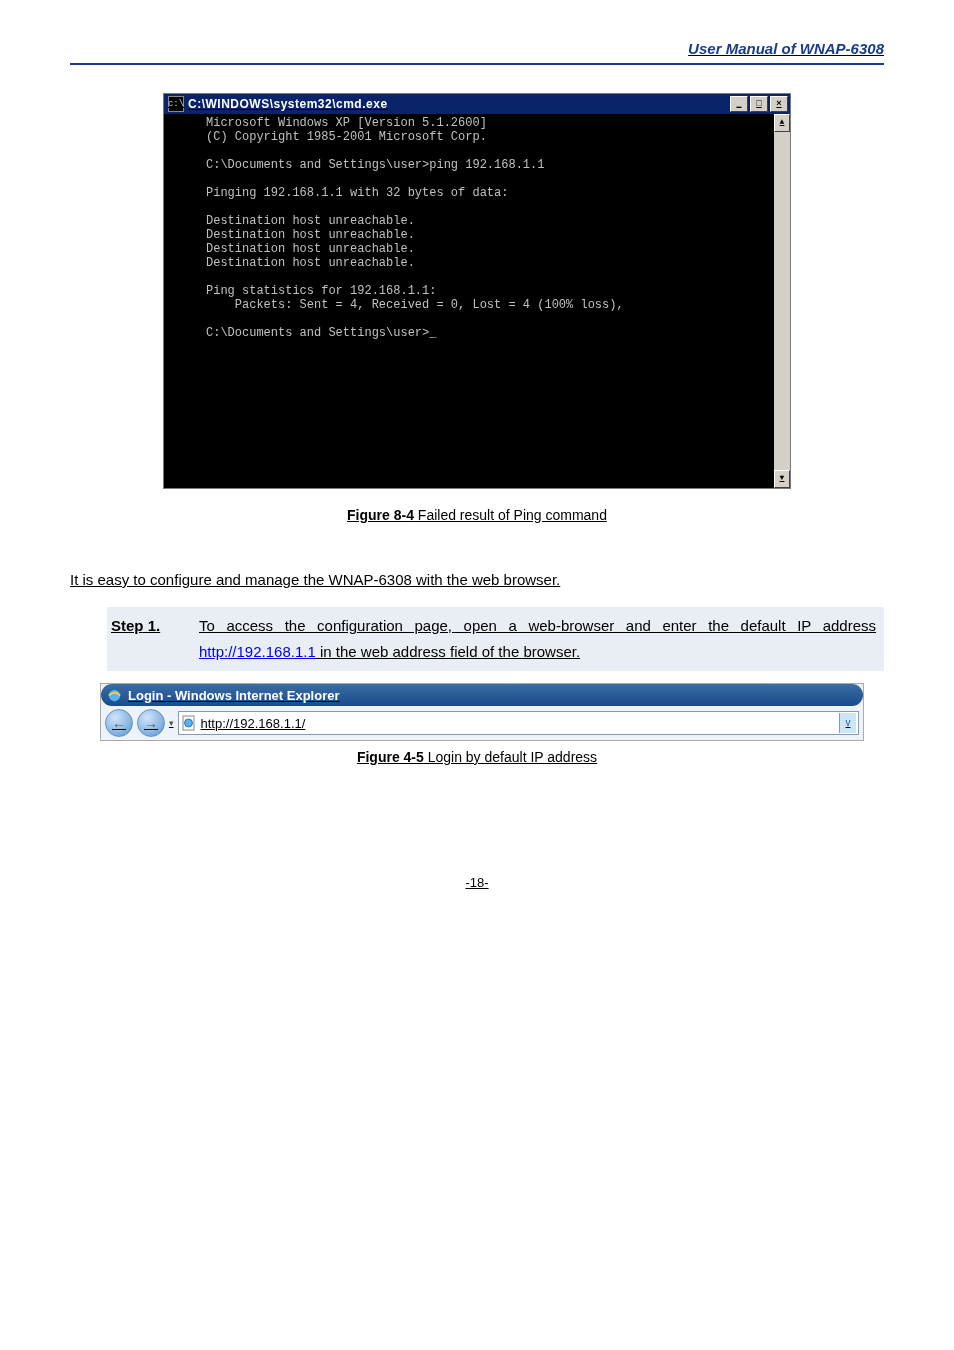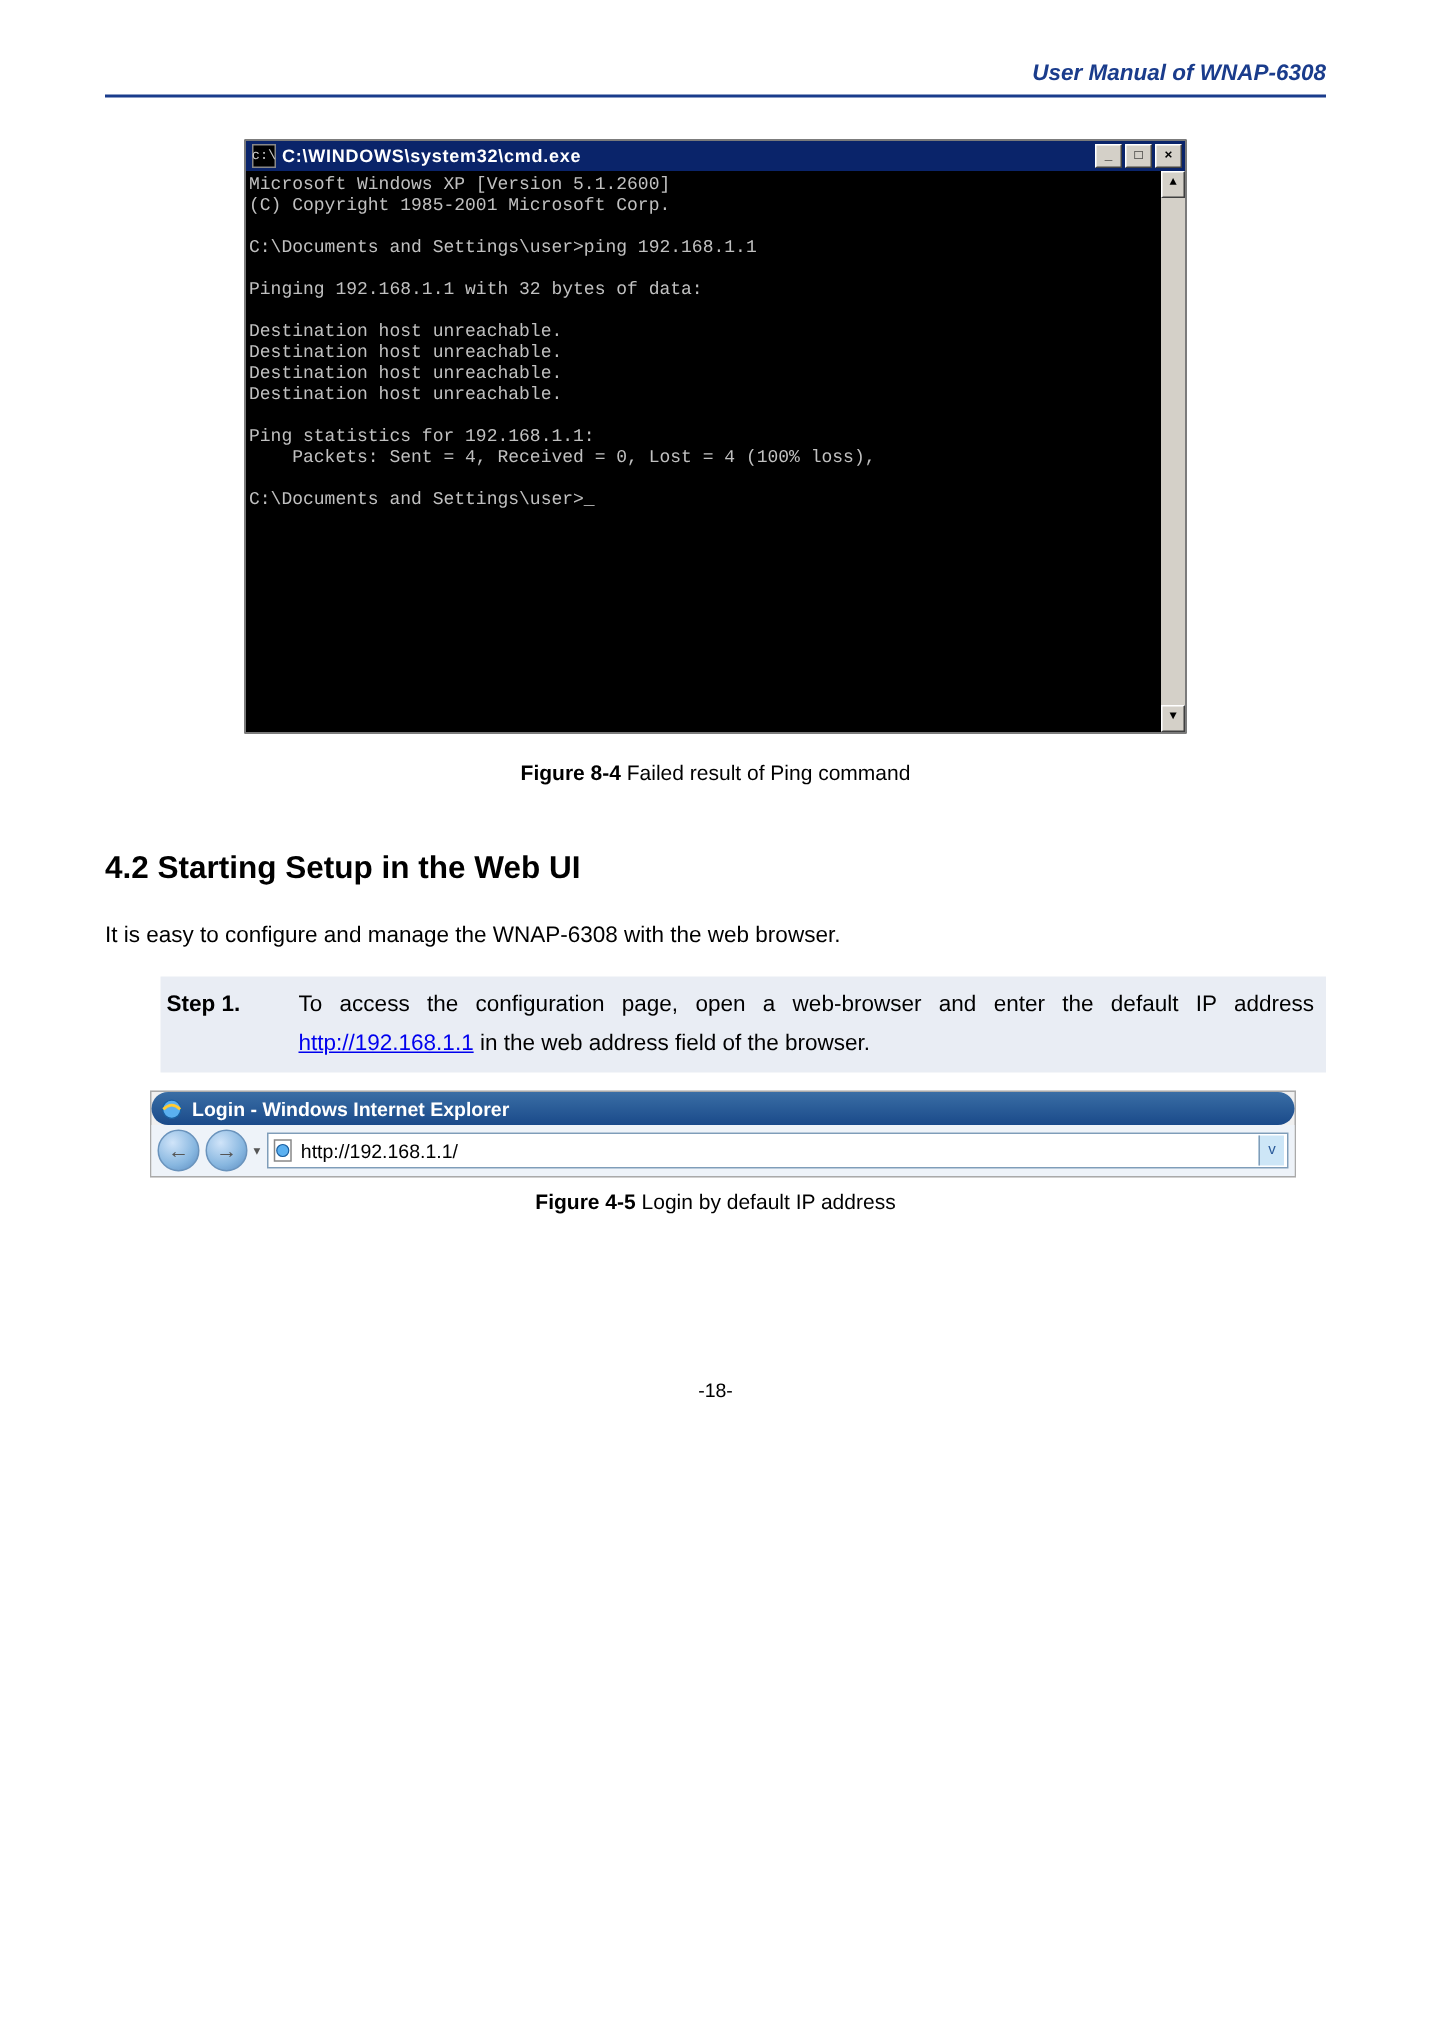--- a/index.html
+++ b/index.html
@@ -7,20 +7,21 @@
     margin: 0;
     padding: 0;
     background: #fff;
     color: #000;
   }
   .page {
     width: 954px;
     margin: 0 auto;
     box-sizing: border-box;
     padding: 40px 70px 0 70px;
+    text-decoration: underline;
   }
   .header-bar {
     text-align: right;
     font-style: italic;
     font-weight: bold;
     color: #1a3c8c;
     font-size: 15px;
     border-bottom: 2.5px solid #1a3c8c;
     padding-bottom: 6px;
     margin-bottom: 28px;
@@ -82,20 +83,21 @@
   }
   .cmd-body {
     flex: 1;
     background: #000;
     color: #c0c0c0;
     padding: 2px 2px 2px 2px;
     height: 370px;
     white-space: pre;
     overflow: hidden;
     line-height: 14px;
+    margin-left: 40px;
   }
   .cmd-scroll {
     width: 16px;
     background: #d4d0c8;
     display: flex;
     flex-direction: column;
   }
   .cmd-scroll .sb-btn {
     height: 16px;
     background: #d4d0c8;
@@ -275,21 +277,20 @@
         <div class="sb-btn">▼</div>
       </div>
     </div>
   </div>
 
   <div class="fig-caption">
     <b>Figure 8-4</b><span> Failed result of Ping command</span>
   </div>
 
 
-  <h2 class="section-title">4.2  Starting Setup in the Web UI</h2>
 
   <div class="body-text" style="margin-bottom:10px;">It is easy to configure and manage the WNAP-6308 with the web browser.</div>
 
   <div class="step-row">
     <div class="step-label">Step 1.</div>
     <div class="step-body">
       <span>To access the configuration page, open a web-browser and enter the default IP address </span><a class="url">http://192.168.1.1</a><span> in the web address field of the browser.</span>
     </div>
   </div>
 

